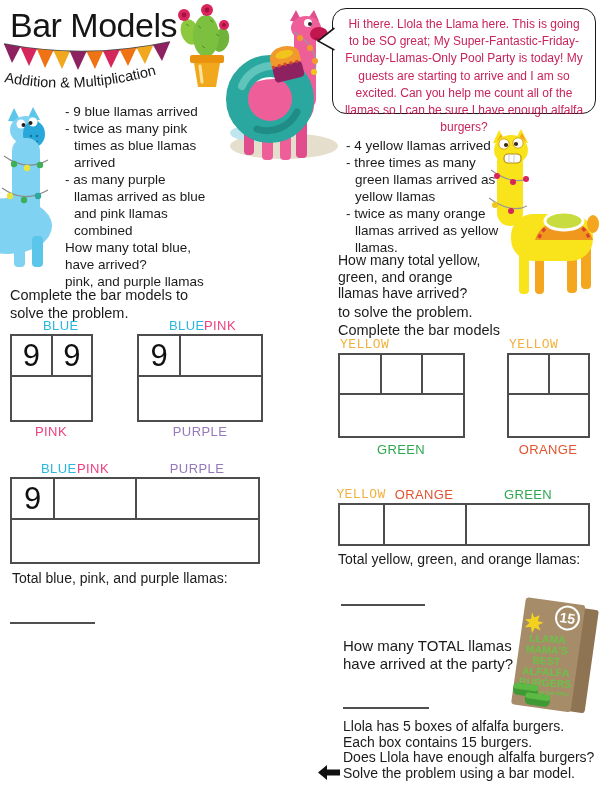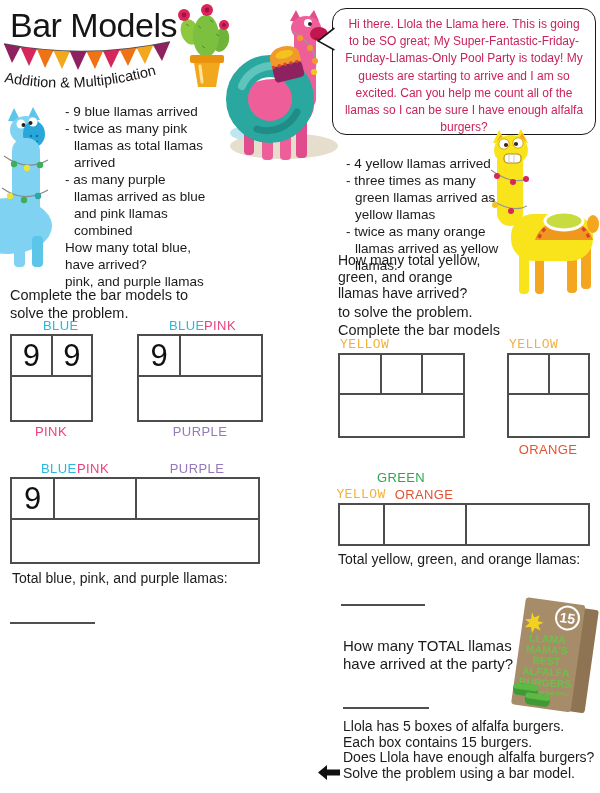--- a/index.html
+++ b/index.html
@@ -9,38 +9,38 @@
   .nowrap div{white-space:nowrap;}
   
   .title{left:10px;top:6px;font-size:34px;letter-spacing:-0.5px;color:#151515;}
   
   .bullets{font-size:13.5px;line-height:17px;color:#1b1b1b;margin-left:8px;}
   .ln-c{padding-left:9px;}
   .instr{font-size:14.5px;line-height:17.5px;color:#1b1b1b;}
   .qblock{font-size:14px;line-height:16.5px;color:#1b1b1b;}
   .total-label{font-size:14px;color:#1b1b1b;white-space:nowrap;}
   
-  .bubble{left:332px;top:8px;width:264px;height:127px;border:1.6px solid #1a1a1a;border-radius:14px;
+  .bubble{left:332px;top:8px;width:264px;height:106px;border:1.6px solid #1a1a1a;border-radius:14px;
           background:#fff;box-sizing:border-box;padding:7px 9px;
           font-size:12px;line-height:17.2px;text-align:center;color:var(--c-bubble_text,#c8235c);}
   .bubble-tail{left:317px;top:27px;}
   
   .bm{position:absolute;border:2px solid #4d4d4d;background:#fff;box-sizing:border-box;}
   .bm-row{display:flex;box-sizing:border-box;}
   .bm-row.top{border-bottom:2px solid #4d4d4d;}
   .bm-cell{display:flex;align-items:center;justify-content:center;font-size:31px;color:#111;
            box-sizing:border-box;}
   .bm-cell + .bm-cell{border-left:2px solid #4d4d4d;}
   .bm-label{position:absolute;font-size:13px;letter-spacing:0.4px;white-space:nowrap;}
   .lb-center{transform:translateX(-50%);}
   .c-blue{color:var(--c-blue,#29b7dd);margin-left:27px;}
   .c-pink{color:var(--c-pink,#ed3f7f);}
   .c-purple{color:var(--c-purple,#9579ba);}
   .c-yellow{color:var(--c-yellow,#f2b13a);font-family:Liberation Mono, monospace;}
-  .c-green{color:var(--c-green,#2ea84e);margin-top:28px;}
+  .c-green{color:var(--c-green,#2ea84e);}
   .c-orange{color:var(--c-orange,#e2532f);}
   .blank{position:absolute;border-top:2px solid #4f4f4f;}
   .bottom-text{font-size:14px;line-height:15.5px;color:#1b1b1b;}
   .q15{font-size:15px;line-height:17.5px;color:#1b1b1b;}
   .burger-wrap{left:516px;top:600px;width:82px;height:114px;transform:rotate(8deg);}
 </style>
 </head>
 <body>
 
 <div class="page">
@@ -147,21 +147,21 @@
     <circle cx="40" cy="59" r="3.2" fill="#3fae58"></circle>
     <path d="M 2 82 Q 24 98 48 84" stroke="#8a8a8a" stroke-width="1.2" fill="none"></path>
     <circle cx="10" cy="90" r="3.2" fill="#e9e33b"></circle>
     <circle cx="24" cy="94" r="3.2" fill="#3fae58"></circle>
     <circle cx="38" cy="90" r="3.2" fill="#2aa79e"></circle>
   </svg>
 
   <div class="abs bullets nowrap" style="left:57px;top:103px;">
       <div class="ln-b">- 9 blue llamas arrived</div>
       <div class="ln-b">- twice as many pink</div>
-      <div class="ln-c">llamas as total llamas</div>
+      <div class="ln-c">times as blue llamas</div>
       <div class="ln-c">arrived</div>
       <div class="ln-b">- as many purple</div>
       <div class="ln-c">llamas arrived as blue</div>
       <div class="ln-c">and pink llamas</div>
       <div class="ln-c">combined</div>
       <div class="ln-q">How many total blue,</div>
       <div class="ln-q">have arrived?</div>
       <div class="ln-q">pink, and purple llamas</div>
     </div>
   <div class="abs instr nowrap" style="left:10px;top:287px;">
@@ -237,21 +237,21 @@
     <g fill="#d8265c">
       <circle cx="14" cy="48" r="3"></circle>
         <circle cx="30" cy="54" r="3"></circle>
         <circle cx="43" cy="51" r="3"></circle>
     </g>
     <path d="M 6 70 Q 28 86 44 78" stroke="#999" stroke-width="1.2" fill="none"></path>
     <circle cx="12" cy="77" r="3" fill="#f2c51d"></circle>
       <circle cx="28" cy="83" r="3" fill="#d8265c"></circle>
   </svg>
 
-  <div class="abs bullets nowrap" style="left:338px;top:155px;">
+  <div class="abs bullets nowrap" style="left:338px;top:137px;">
       <div class="ln-b">- 4 yellow llamas arrived</div>
       <div class="ln-b">- three times as many</div>
       <div class="ln-c">green llamas arrived as</div>
       <div class="ln-c">yellow llamas</div>
       <div class="ln-b">- twice as many orange</div>
       <div class="ln-c">llamas arrived as yellow</div>
       <div class="ln-c">llamas.</div>
     </div>
   <div class="abs qblock nowrap" style="left:338px;top:252px;">
       <div>How many total yellow,</div>

